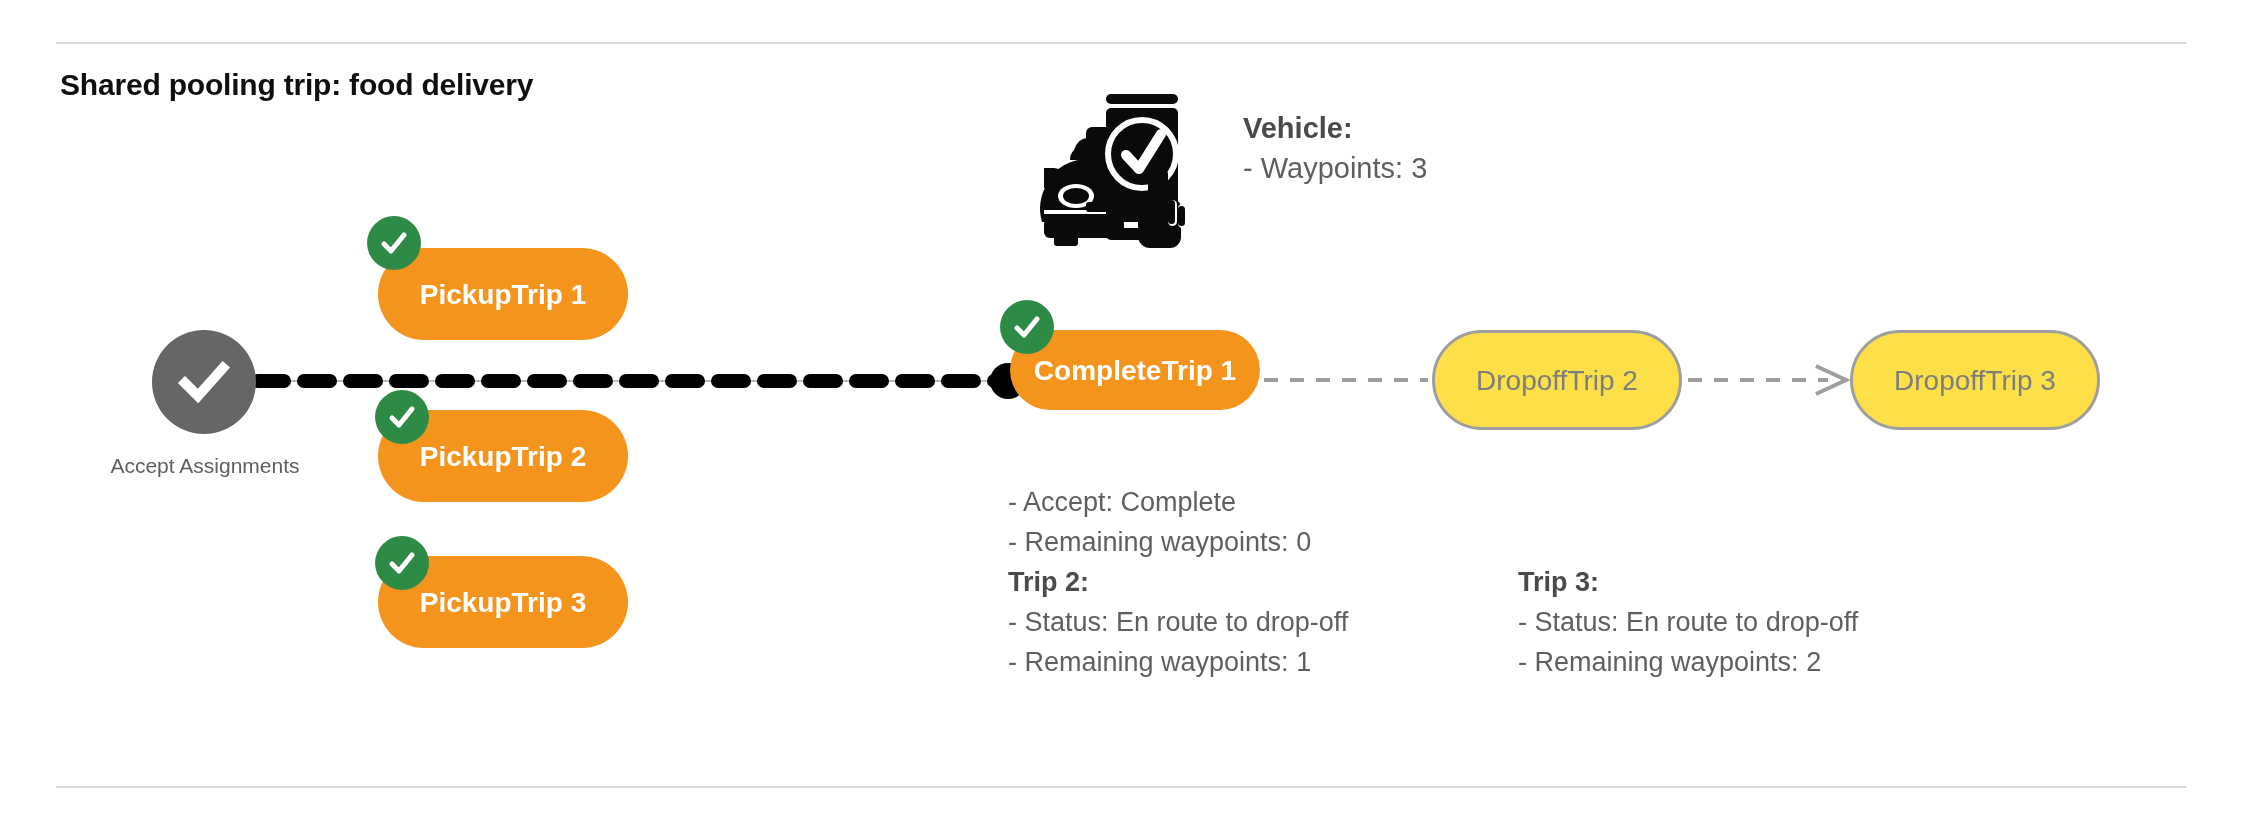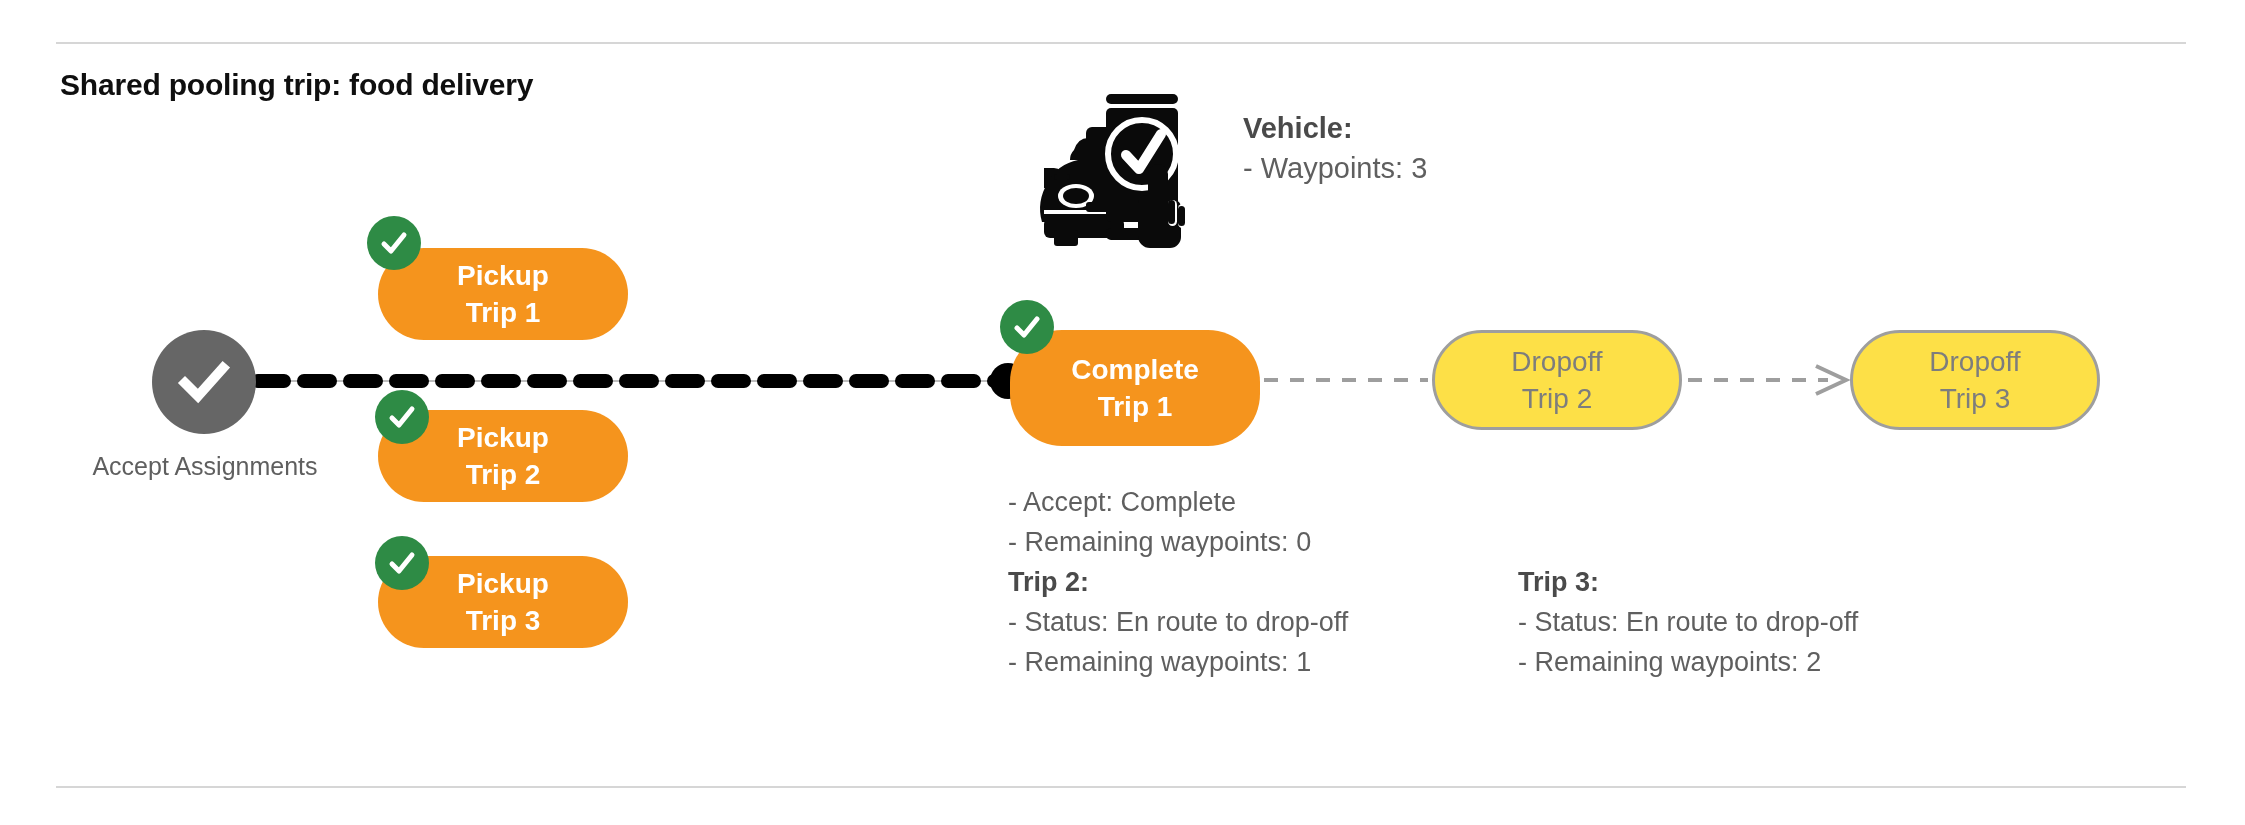--- a/index.html
+++ b/index.html
@@ -65,30 +65,30 @@
     display: flex;
     align-items: center;
     justify-content: center;
   }
   #accept-label {
     position: absolute;
     left: 60px;
     top: 446px;
     width: 290px;
     text-align: center;
-    font-size: 25px;
+    font-size: 21px;
     line-height: 40px;
     color: #5f5f5f;
   }
 
   
   .pill {
     position: absolute;
     display: flex;
-    flex-direction: column;
+    flex-direction: row;
     align-items: center;
     justify-content: center;
     border-radius: 52px;
     font-size: 28px;
     line-height: 37px;
     font-weight: bold;
     text-align: center;
     white-space: nowrap;
   }
   .pill.filled {
@@ -99,21 +99,21 @@
     background: #fde047;
     border: 3px solid #9e9e9e;
     color: #7d7d7d;
     font-weight: normal;
   }
   .pill .ln { display: block; }
 
   #pill-pickup-1 { left: 378px; top: 248px; width: 250px; height: 92px; }
   #pill-pickup-2 { left: 378px; top: 410px; width: 250px; height: 92px; }
   #pill-pickup-3 { left: 378px; top: 556px; width: 250px; height: 92px; }
-  #pill-complete-1 { left: 1010px; top: 330px; width: 250px; height: 116px; }
+  #pill-complete-1 { left: 1010px; top: 330px; width: 250px; height: 80px; }
   #pill-dropoff-2 { left: 1432px; top: 330px; width: 250px; height: 100px; }
   #pill-dropoff-3 { left: 1850px; top: 330px; width: 250px; height: 100px; }
 
   
   .check-badge {
     position: absolute;
     width: 54px;
     height: 54px;
     border-radius: 50%;
     background: #2E8B45;

